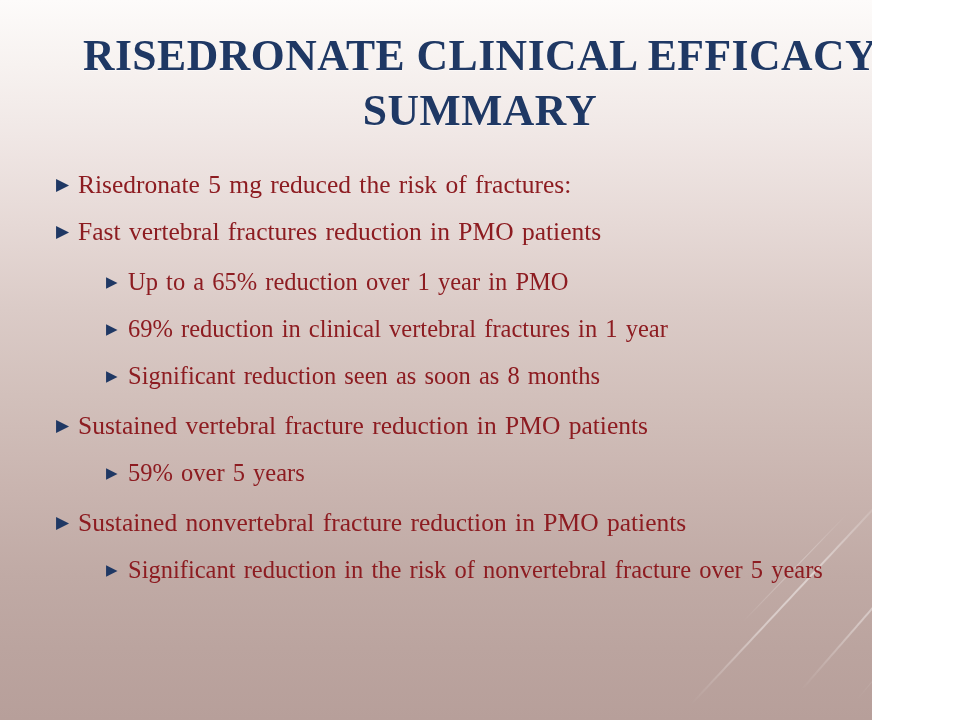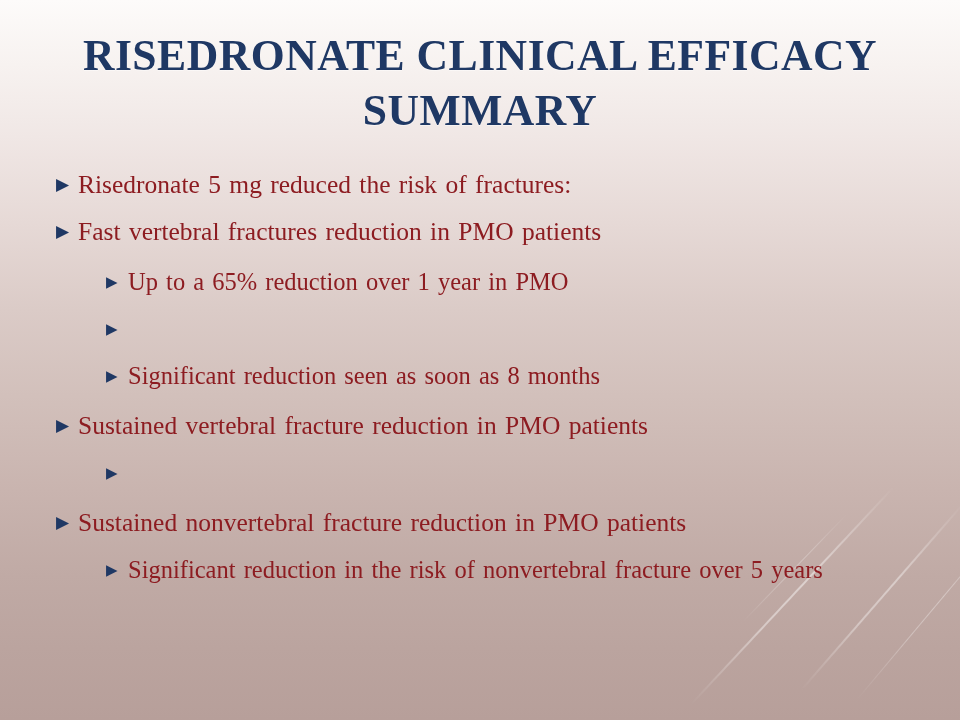--- a/index.html
+++ b/index.html
@@ -10,21 +10,21 @@
 
   body {
     width: 960px;
     height: 720px;
     overflow: hidden;
     font-family: "Liberation Serif", "DejaVu Serif", serif;
   }
 
   .slide {
     position: relative;
-    width: 960px;
+    width: 872px;
     height: 720px;
     overflow: hidden;
     background:
       linear-gradient(to bottom,
         #fdfbfa 0%,
         #f7f2f0 9%,
         #f0e7e5 19%,
         #e6d9d6 31%,
         #dbcbc7 43%,
         #d2c0bb 55%,
@@ -200,34 +200,36 @@
       <span class="btext">Fast vertebral  fractures  reduction  in PMO patients</span>
     </div>
 
     <div class="bullet lvl2">
       <span class="marker">▶</span>
       <span class="btext">Up to a 65% reduction  over 1 year  in PMO</span>
     </div>
 
     <div class="bullet lvl2">
       <span class="marker">▶</span>
+      <span class="btext">69% reduction  in clinical  vertebral  fractures  in 1 year</span>
     </div>
 
     <div class="bullet lvl2 gap-after">
       <span class="marker">▶</span>
       <span class="btext">Significant  reduction  seen as soon as 8 months</span>
     </div>
 
     <div class="bullet lvl1">
       <span class="marker">▶</span>
       <span class="btext">Sustained vertebral  fracture  reduction  in PMO patients</span>
     </div>
 
     <div class="bullet lvl2 gap-after">
       <span class="marker">▶</span>
+      <span class="btext">59% over 5 years</span>
     </div>
 
     <div class="bullet lvl1">
       <span class="marker">▶</span>
       <span class="btext">Sustained nonvertebral  fracture  reduction  in PMO patients</span>
     </div>
 
     <div class="bullet lvl2">
       <span class="marker">▶</span>
       <span class="btext">Significant  reduction  in the risk of nonvertebral  fracture  over 5 years</span>

